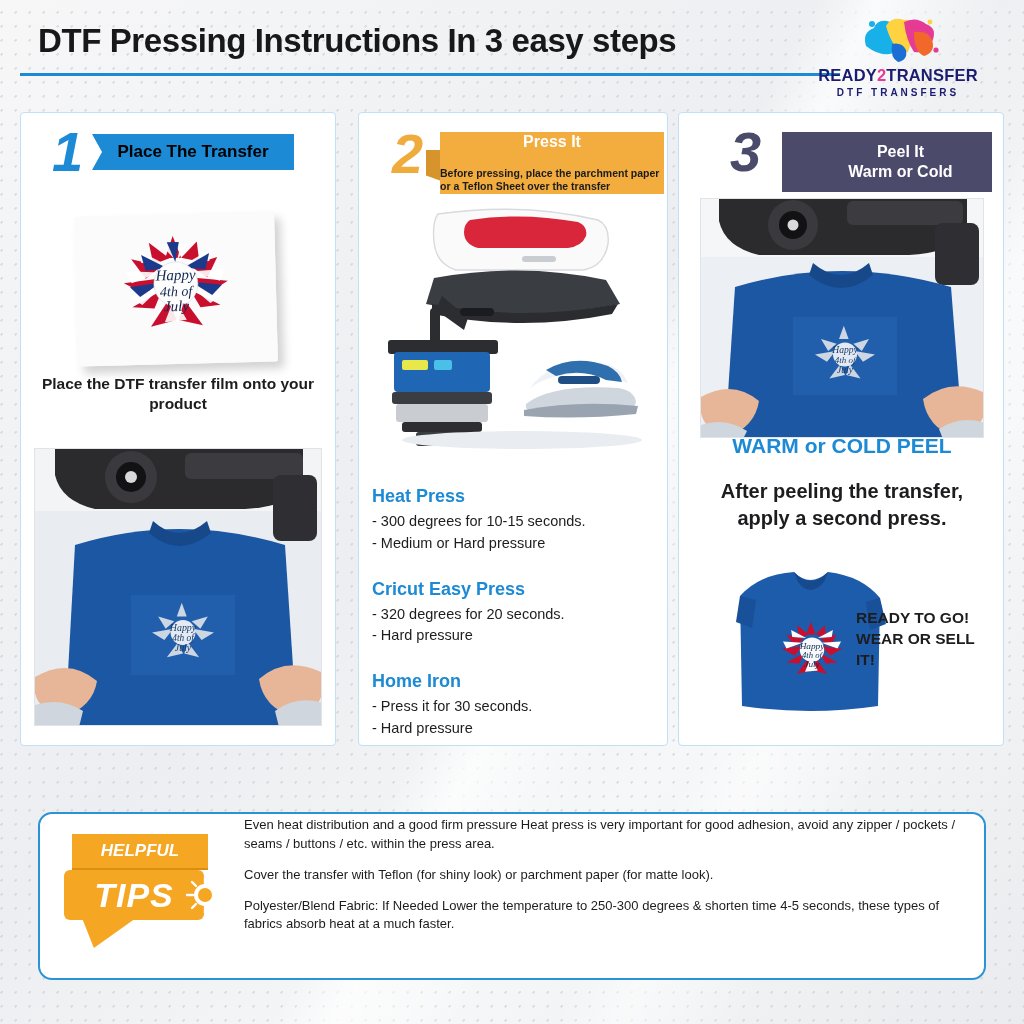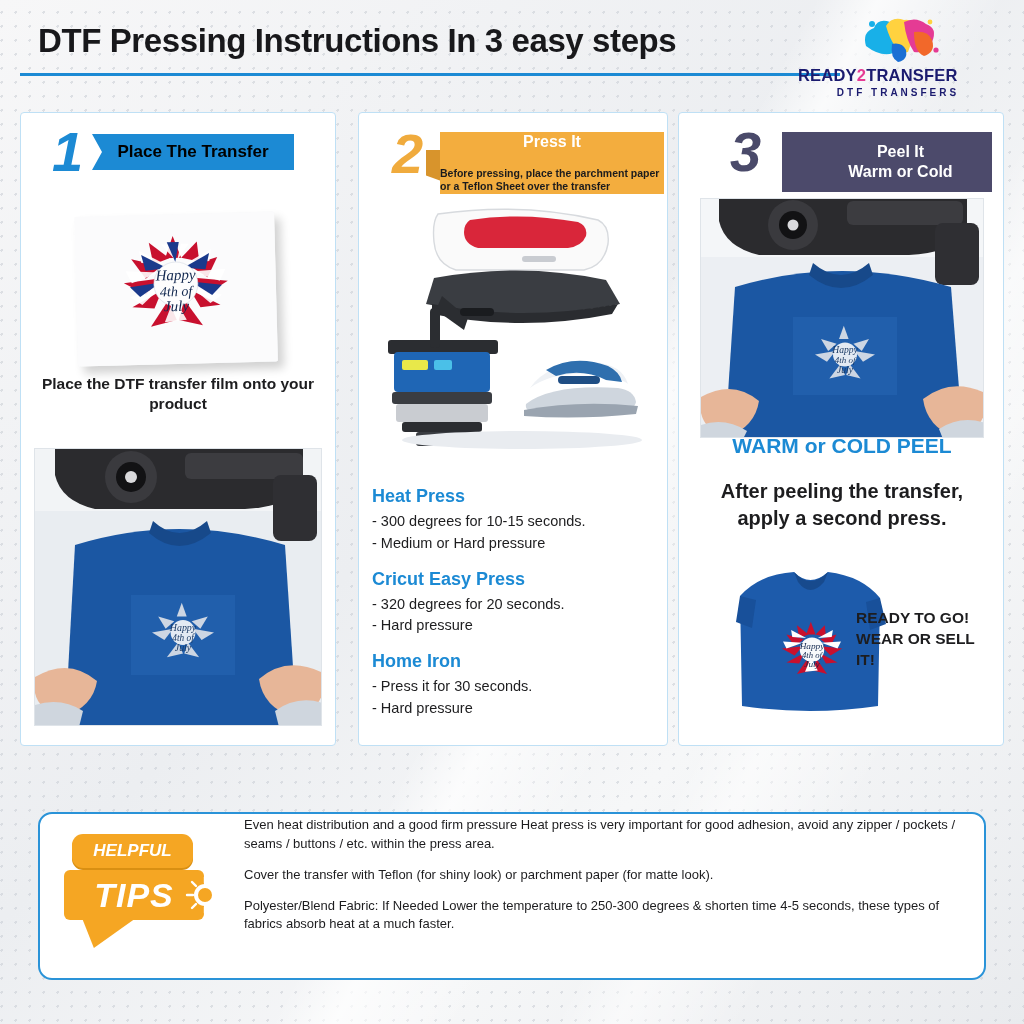--- a/index.html
+++ b/index.html
@@ -36,21 +36,21 @@
   }
   .title-rule {
     position: absolute; left: 20px; top: 73px; width: 820px; height: 3px;
     background: #1c8ad4;
   }
   .logo {
     position: absolute; right: 26px; top: 16px; width: 200px; height: 88px;
   }
   .logo-splash { position: absolute; left: 58px; top: 0px; width: 86px; height: 48px; }
   .logo-word {
-    position: absolute; left: 0; top: 50px; width: 200px; 
+    position: absolute; left: 0; top: 50px; width: 200px; text-align: center;
     font-size: 16.5px; font-weight: bold; color: #1b1b6f; letter-spacing: .2px;
   }
   .logo-word .two { color: #e53b94; }
   .logo-sub {
     position: absolute; left: 0; top: 71px; width: 200px; text-align: center;
     font-size: 10px; font-weight: bold; color: #1b1b6f; letter-spacing: 3px;
   }
 
   
   .card {
@@ -153,34 +153,34 @@
     text-align: center; font-size: 20px; font-weight: bold; color: #1d1d1f; line-height: 1.34;
   }
   .ready {
     position: absolute; left: 856px; top: 608px; width: 140px;
     font-size: 15.5px; font-weight: bold; color: #1d1d1f; line-height: 1.35;
   }
 
   
   .specs { position: absolute; left: 372px; top: 486px; width: 280px; }
   .spec-h {
-    font-size: 18px; font-weight: bold; color: #1c8ad4; margin-top: 14px; margin-bottom: 4px;
+    font-size: 18px; font-weight: bold; color: #1c8ad4; margin-top: 24px; margin-bottom: 4px;
   }
   .specs .spec-h:first-child { margin-top: 0; }
   .spec-l { font-size: 14.5px; font-weight: normal; color: #1d1d1f; line-height: 1.5; }
 
   
   .tips {
     position: absolute; left: 38px; top: 812px; width: 948px; height: 168px;
     background: #fff; border: 2px solid #2a93d8; border-radius: 14px;
   }
   .tips-badge { position: absolute; left: 58px; top: 822px; width: 170px; height: 140px; }
   .tb-top {
-    position: absolute; left: 14px; top: 12px; width: 121px; height: 34px;
-    background: #f5a623; border-radius: 11px;
+    position: absolute; left: 14px; top: 12px; width: 136px; height: 34px;
+    background: #f5a623; border-radius: 0;
     display: flex; align-items: center; justify-content: center;
     color: #fff; font-size: 17px; font-weight: bold; font-style: italic;
     box-shadow: 0 2px 0 #d98f12;
   }
   .tb-main {
     position: absolute; left: 6px; top: 48px; width: 140px; height: 50px;
     background: #f5a623; border-radius: 6px;
     display: flex; align-items: center; justify-content: center;
     color: #fff; font-size: 34px; font-weight: bold; font-style: italic;
     letter-spacing: 1px;

